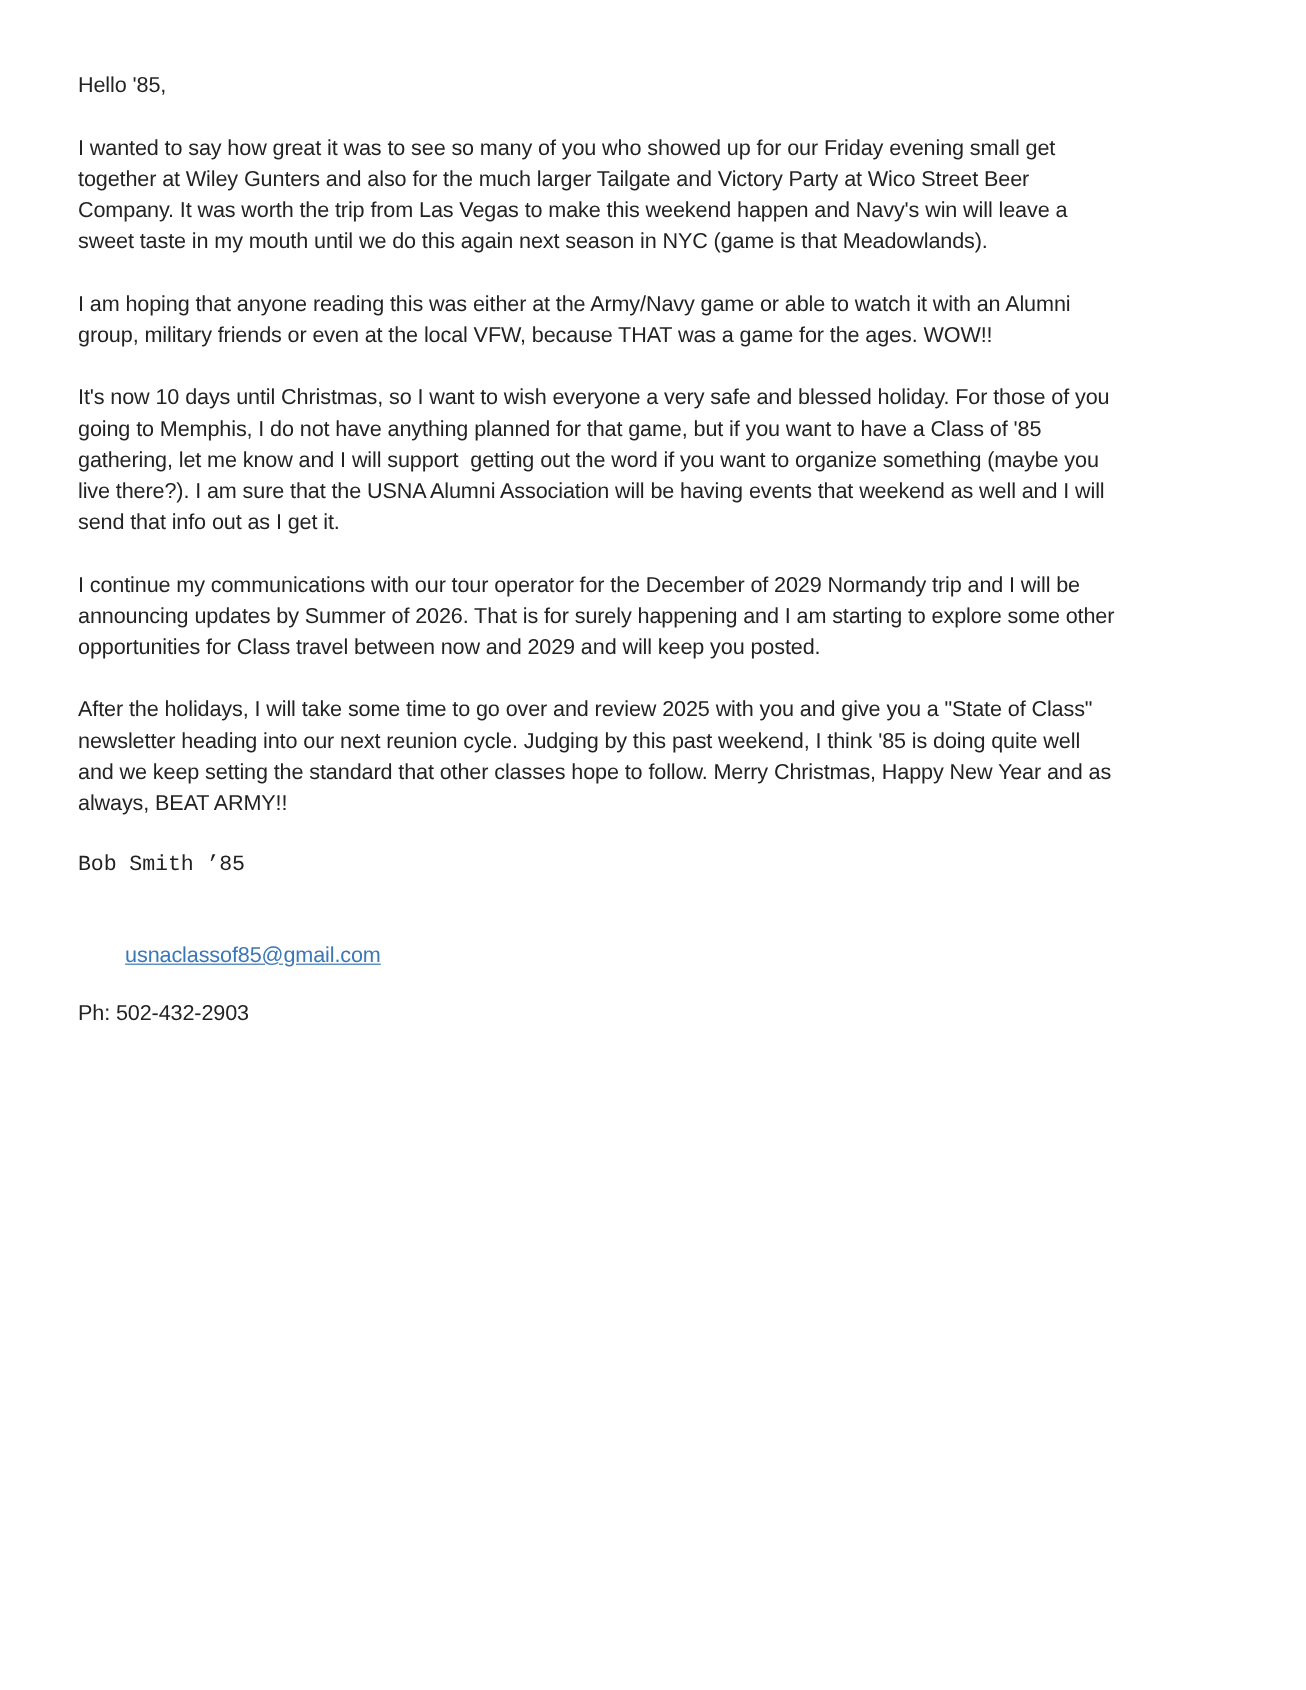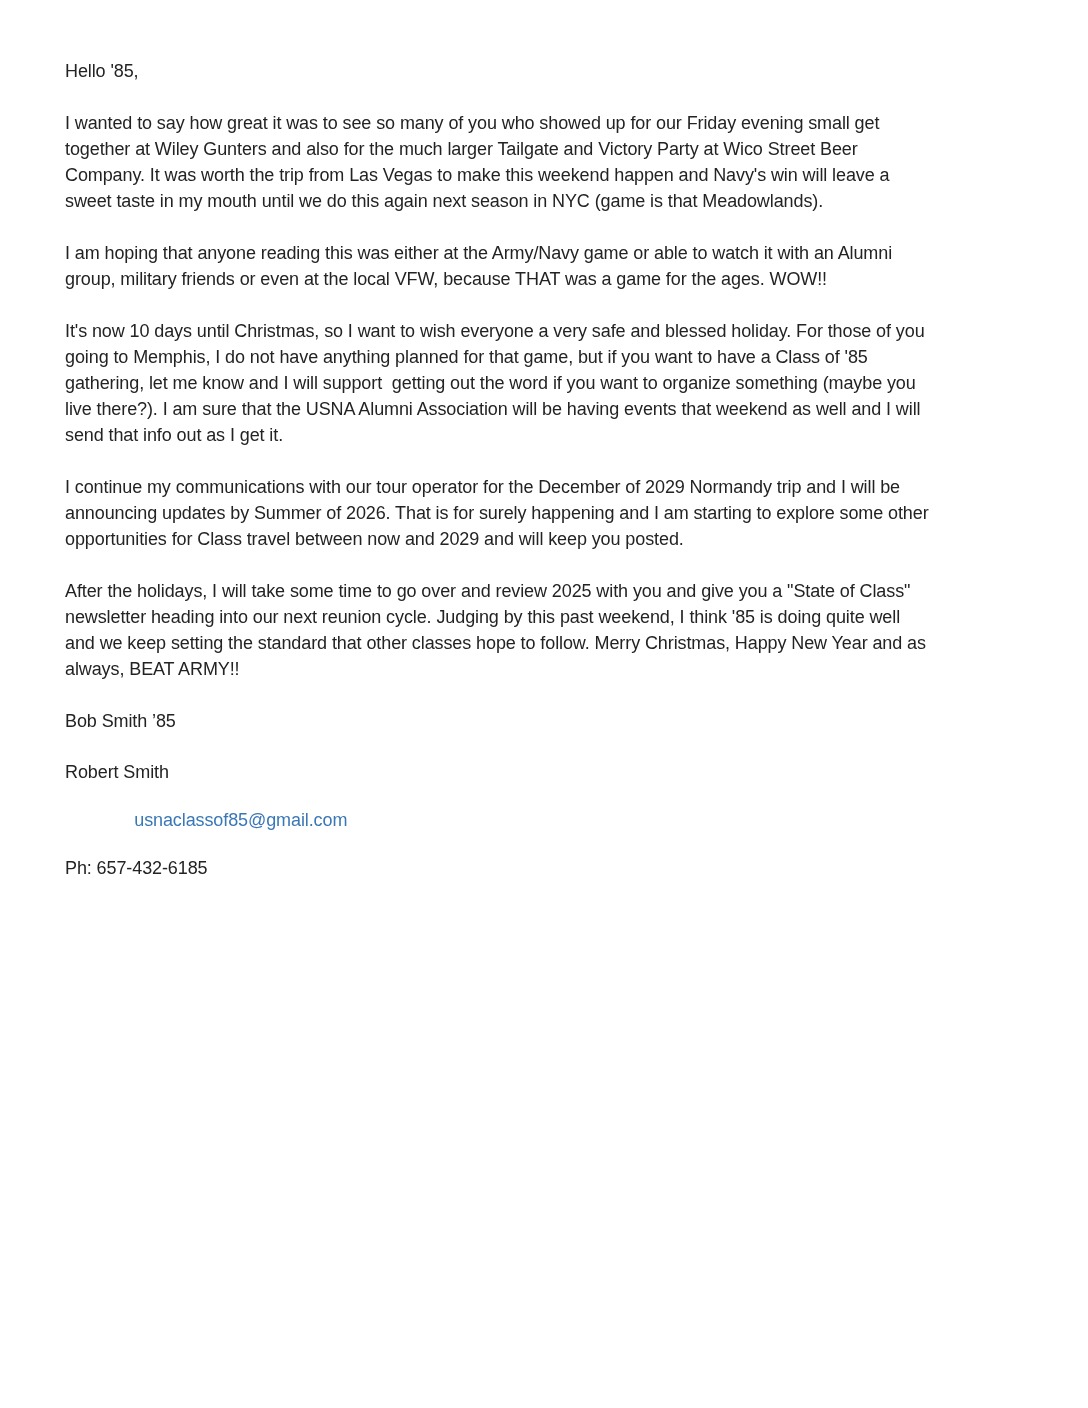--- a/index.html
+++ b/index.html
@@ -25,33 +25,34 @@
   .greeting {
     margin-bottom: 26px;
     white-space: pre-wrap;
   }
   .para {
     margin-bottom: 26px;
     white-space: pre-wrap;
   }
   .signoff {
     white-space: pre-wrap;
+    font-family: Liberation Mono, monospace;
   }
   .signature {
     margin-top: 26px;
     line-height: 24px;
   }
   .signature .sig-line {
     white-space: pre-wrap;
   }
   .email-link {
     color: #3a77b7;
+    text-decoration: underline;
     cursor: pointer;
     display: inline-block;
-    margin-left: 30px;
   }
 </style>
 </head>
 <body>
 
 <div class="page">
   <div class="letter-body">
 
     <p class="greeting">Hello '85,</p>
 
@@ -74,21 +75,20 @@
 opportunities for Class travel between now and 2029 and will keep you posted.</p>
 
     <p class="para">After the holidays, I will take some time to go over and review 2025 with you and give you a "State of Class"
 newsletter heading into our next reunion cycle. Judging by this past weekend, I think '85 is doing quite well
 and we keep setting the standard that other classes hope to follow. Merry Christmas, Happy New Year and as
 always, BEAT ARMY!!</p>
 
     <p class="signoff">Bob Smith ’85</p>
 
     <div class="signature">
-      <div class="sig-line">Robert Smith</div>
       <div class="sig-line">
         <a class="email-link">usnaclassof85@gmail.com</a>
       </div>
-      <div class="sig-line">Ph: 657-432-6185</div>
+      <div class="sig-line">Ph: 502-432-2903</div>
     </div>
 
   </div>
 </div>
 
 </body></html>

